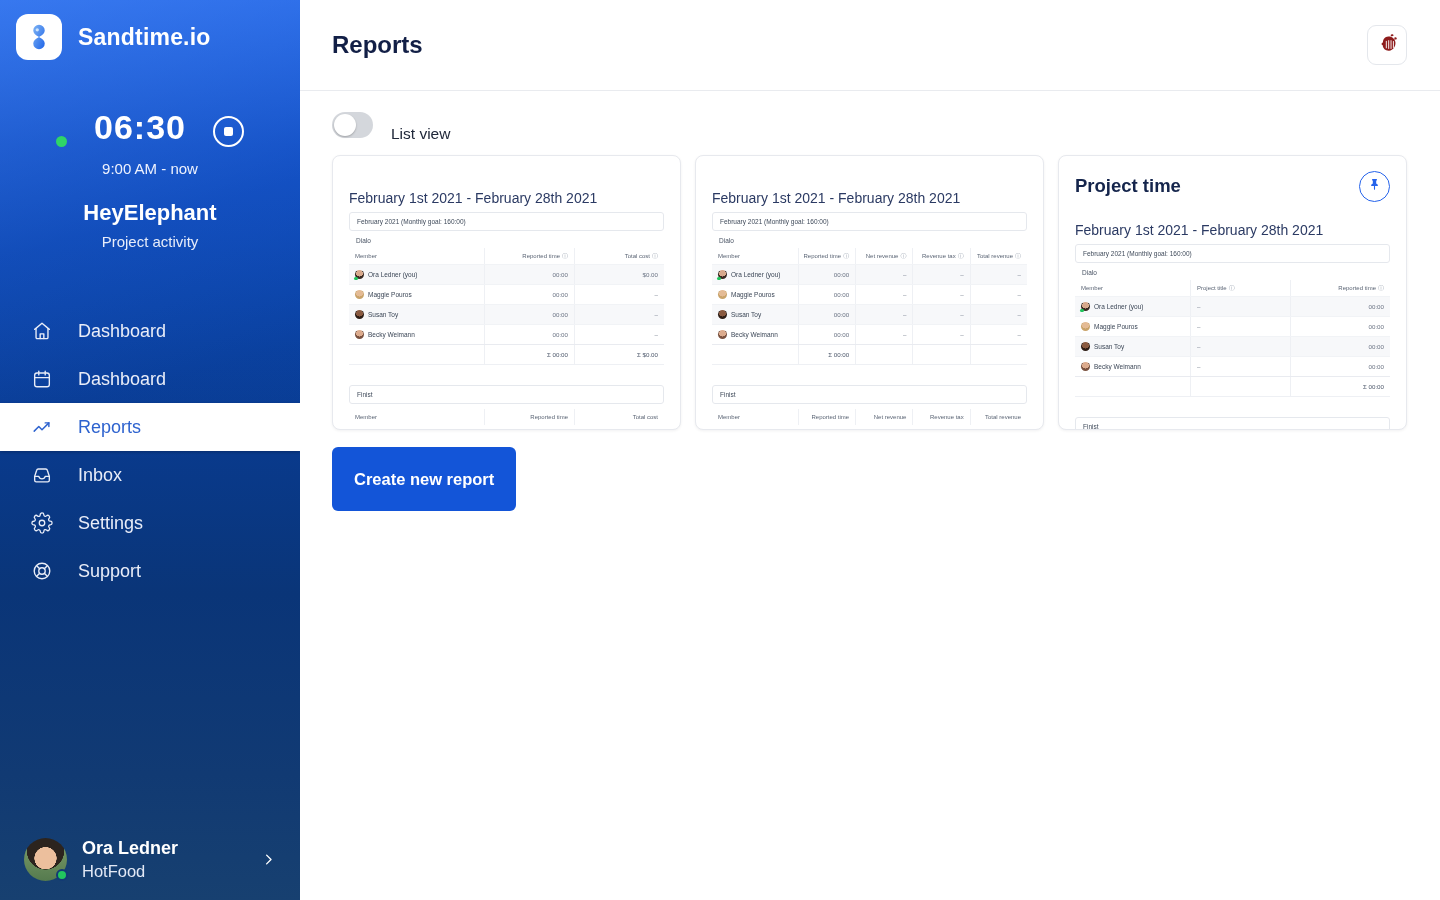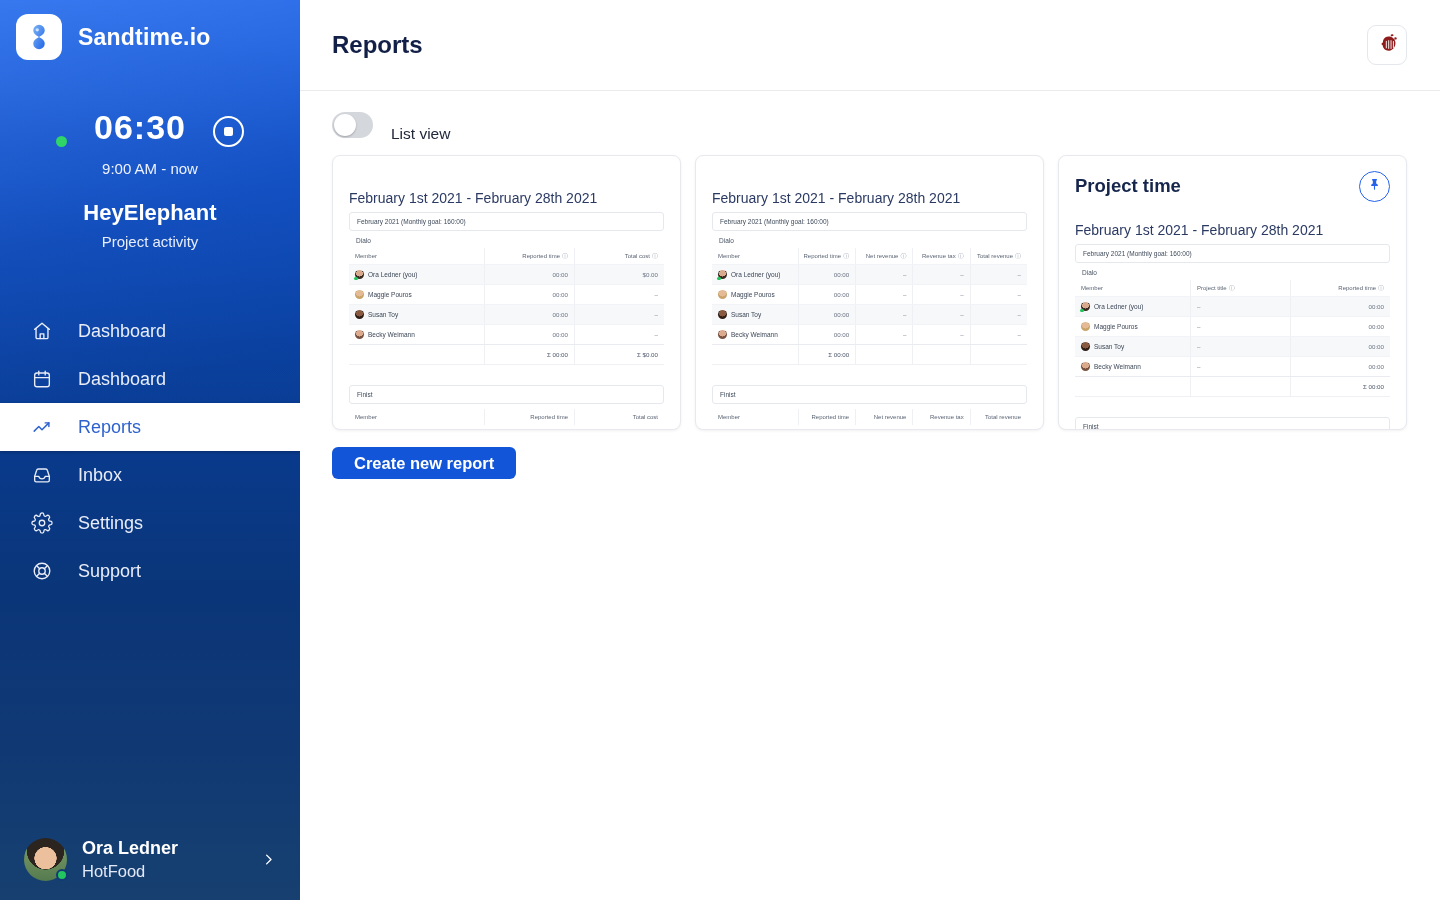--- a/index.html
+++ b/index.html
@@ -83,21 +83,21 @@
   .mini-rows .member-cell { font-size:6.5px; color:#3b4656; gap:4px; }
   .mini-avatar { position:relative; width:9px; height:9px; border-radius:50%; flex:0 0 9px; }
   .mini-online { position:absolute; left:-1px; bottom:-1px; width:3.5px; height:3.5px; border-radius:50%; background:#22c55e; }
   .mini-sum { border-top:1px solid #e9ebf0; border-bottom:1px solid #eef0f4; }
   .mini-sum .mini-cell { height:19px; font-size:6.2px; color:#4c576a; }
   .info { font-size:6px; color:#9aa3b0; margin-left:2px; }
   .mini-project2 { margin-top:20px; }
   .mini-footer { margin-top:5px; }
   .mini-footer .mini-cell { height:16px; }
 
-  .create-btn { margin:17px 0 0 32px; height:32px; padding:0 22px; background:#1355d8; color:#fff; font-size:16.5px; font-weight:600; border:none; border-radius:6px; cursor:pointer; font-family:"Liberation Sans", sans-serif; }
+  .create-btn { margin:17px 0 0 32px; height:64px; padding:0 22px; background:#1355d8; color:#fff; font-size:16.5px; font-weight:600; border:none; border-radius:6px; cursor:pointer; font-family:"Liberation Sans", sans-serif; }
 </style>
 </head>
 <body>
 
 <div class="app">
 
   <aside class="sidebar">
     <div class="sidebar-sheen"></div>
 
     <div class="brand">

